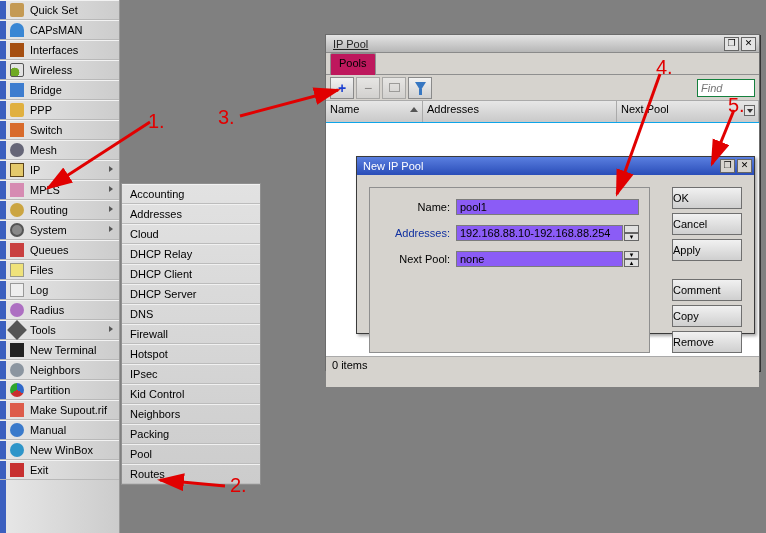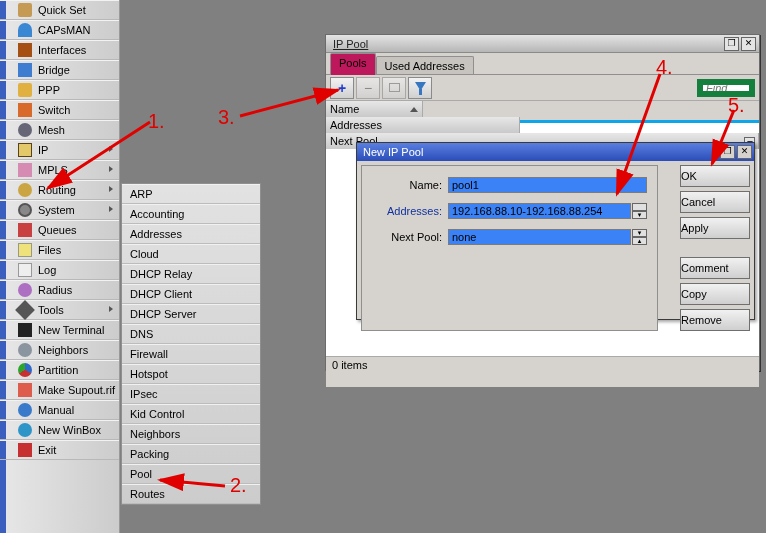--- a/index.html
+++ b/index.html
@@ -1,20 +1,20 @@
 <!DOCTYPE html>
 <html><head>
 <meta charset="utf-8">
 <style>
   * { box-sizing: border-box; margin: 0; padding: 0; font-family: Tahoma, Arial, sans-serif; font-size: 11px; }
   body { background: #808080; width: 766px; height: 533px; position: relative; overflow: hidden; user-select: none; }
 
   
   .main-menu { position: absolute; left: 0; top: 0; width: 120px; height: 533px; background: linear-gradient(to right,#3b5fbf 0,#3b5fbf 6px,#e6e6e6 6px,#cccccc 100%); border-right: 1px solid #9a9a9a; }
-  .main-menu .mi { display: flex; align-items: center; height: 20px; padding-left: 18px; border-bottom: 1px solid #b8b8b8; border-top: 1px solid #f2f2f2; position: relative; cursor: default; }
+  .main-menu .mi { display: flex; align-items: center; height: 20px; padding-left: 10px; border-bottom: 1px solid #b8b8b8; border-top: 1px solid #f2f2f2; position: relative; cursor: default; }
   .main-menu .mi .ic { width: 14px; height: 14px; display: inline-block; margin-right: 6px; }
   .main-menu .mi .arrow { position: absolute; right: 6px; top: 5px; width: 0; height: 0; border-left: 4px solid #555; border-top: 3px solid transparent; border-bottom: 3px solid transparent; }
 
   
   .ic-quick { background: #c49a54; border-radius: 2px; }
   .ic-caps  { background: #3a87d4; border-radius: 50% 50% 0 0; }
   .ic-if    { background: #a54f12; }
   .ic-wifi  { background: radial-gradient(circle at 30% 70%, #6fa923 40%, transparent 42%); border: 1px solid #555; border-radius: 2px; }
   .ic-bridge{ background: #3e7dcf; }
   .ic-ppp   { background: #e0b040; border-radius: 2px; }
@@ -53,44 +53,44 @@
   .tab.active { background:#be185d; height:22px; margin-bottom:-1px; }
   .tab.inactive { background:#c7c4bf; height:18px; font-size:11px;}
 
   .toolbar { display:flex; align-items:center; height:26px; padding:2px 4px; gap:2px; border-bottom:1px solid #aaa; }
   .tbtn { width:24px; height:22px; border:1px solid #8a8a8a; background:linear-gradient(#f2f2f2,#d0d0d0); display:flex; align-items:center; justify-content:center; }
   .tbtn.disabled { opacity:.6; }
   .plus { color:#1a3fd1; font-weight:bold; font-size:14px; }
   .minus{ color:#555; font-size:14px; }
   .funnel { width:11px; height:11px; border-top:8px solid #3777c2; border-left:5px solid transparent; border-right:5px solid transparent; position:relative; }
   .funnel:after{content:"";position:absolute;left:-1px;top:-1px;width:3px;height:6px;background:#3777c2;}
-  .find-box { margin-left:auto; width:58px; height:18px; border:6px solid #15803d; padding:1px 3px; font-style:italic; color:#888; background:#fff; }
-
-  .grid-hdr { display:flex; height:22px; border-bottom:3px solid #0ea5e9;flex-direction:column; }
+  .find-box { margin-left:auto; width:58px; height:18px; border:1px solid #15803d; padding:1px 3px; font-style:italic; color:#888; background:#fff; }
+
+  .grid-hdr { display:flex; height:22px; border-bottom:1px solid #0ea5e9; }
   .gh { border-right:1px solid #aaa; padding:2px 4px; background:linear-gradient(#e7e7e7,#c9c9c9); position:relative; }
   .gh-name{width:97px;} .gh-addr{width:194px;} .gh-next{flex:1;}
   .gh .tri{position:absolute; right:4px; top:6px; width:0;height:0;border-left:4px solid transparent;border-right:4px solid transparent;border-bottom:5px solid #555;}
   .gh .drop{position:absolute; right:3px; top:4px; width:11px; height:11px; border:1px solid #666; background:#e4e4e4;}
   .gh .drop:after{content:"";position:absolute;left:2px;top:3px;border-left:3px solid transparent;border-right:3px solid transparent;border-top:4px solid #333;}
 
   .grid-body { height: 234px; background:#fff; border-bottom:1px solid #aaa; }
   .status { height:30px; padding:2px 6px; background:#d6d3ce; }
 
   
-  .dlg { position:absolute; left:356px; top:142px; width:399px; height:178px; background:#d6d3ce; border:1px solid #3a3a3a; box-shadow:2px 2px 3px rgba(0,0,0,.35); }
+  .dlg { position:absolute; left:356px; top:156px; width:399px; height:178px; background:#d6d3ce; border:1px solid #3a3a3a; box-shadow:2px 2px 3px rgba(0,0,0,.35); }
   .dlg .titlebar { height:18px; background:linear-gradient(#5a7fe0,#2a4db8); color:#fff; display:flex; align-items:center; padding:0 2px; }
   .dlg .titlebar .ttl{flex:1;padding-left:4px;}
   .dlg .titlebar .tb-btn{background:#d6d3ce;color:#000;}
 
-  .dlg-body { display:flex; padding:4px; gap:22px; }
+  .dlg-body { display:flex; padding:12px; gap:22px; }
   .form { flex:1; border:1px solid #8f8f8f; background:#d6d3ce; padding:10px; }
   .row { display:flex; align-items:center; height:18px; margin-bottom:8px; }
   .row label { width:70px; text-align:right; margin-right:6px; color:#000; }
   .row label.link { color:#1030a0; }
-  .row input { flex:1; height:16px; border:1px solid #7b7b7b; padding:0 3px; background:#3b82f6; }
+  .row input { flex:1; height:16px; border:1px solid #7b7b7b; padding:0 3px; background:#8b5cf6; }
   .spin { width:15px; display:flex; flex-direction:column; margin-left:1px; }
   .spin div{height:8px;border:1px solid #666;background:#e0e0e0;font-size:7px;text-align:center;line-height:6px;}
   .side-btns { width:70px; display:flex; flex-direction:column; gap:4px; }
   .btn { height:22px; border:1px solid #6f6f6f; background:linear-gradient(#f1f1f1,#cfcfcf); display:flex; align-items:center; justify-content:flex-start; cursor:default;}
   .side-btns .spacer { height:10px; }
 
   
   .ann { position:absolute; color:#e10000; font-size:20px; font-family:Arial; pointer-events:none; }
   svg.arrows { position:absolute; left:0; top:0; width:766px; height:533px; pointer-events:none; }
 </style>
@@ -104,20 +104,24 @@
     </div>
   <div class="mi">
       <span class="ic ic-caps"></span>
       <span>CAPsMAN</span>
     </div>
   <div class="mi">
       <span class="ic ic-if"></span>
       <span>Interfaces</span>
     </div>
   <div class="mi">
+      <span class="ic ic-wifi"></span>
+      <span>Wireless</span>
+    </div>
+  <div class="mi">
       <span class="ic ic-bridge"></span>
       <span>Bridge</span>
     </div>
   <div class="mi">
       <span class="ic ic-ppp"></span>
       <span>PPP</span>
     </div>
   <div class="mi">
       <span class="ic ic-switch"></span>
       <span>Switch</span>
@@ -191,23 +195,20 @@
       <span class="ic ic-winbx"></span>
       <span>New WinBox</span>
     </div>
   <div class="mi">
       <span class="ic ic-exit"></span>
       <span>Exit</span>
     </div>
 </div>
 
 <div class="sub-menu">
-  <div class="si">
-      <span>ARP</span>
-    </div>
   <div class="si">
       <span>Accounting</span>
     </div>
   <div class="si">
       <span>Addresses</span>
     </div>
   <div class="si">
       <span>Cloud</span>
     </div>
   <div class="si">
@@ -249,21 +250,20 @@
 </div>
 
 <div class="win pool">
   <div class="titlebar">
     <span class="ttl">IP Pool</span>
     <div class="tb-btn">❐</div>
     <div class="tb-btn">✕</div>
   </div>
   <div class="tabs">
     <div class="tab active"><span>Pools</span></div>
-    <div class="tab inactive"><span>Used Addresses</span></div>
   </div>
   <div class="toolbar">
     <div class="tbtn">
         <span class="plus">+</span>
       </div>
     <div class="tbtn disabled">
         <span class="minus">−</span>
       </div>
     <div class="tbtn disabled">
         <span style="border:1px solid #777;width:11px;height:9px;"></span>

